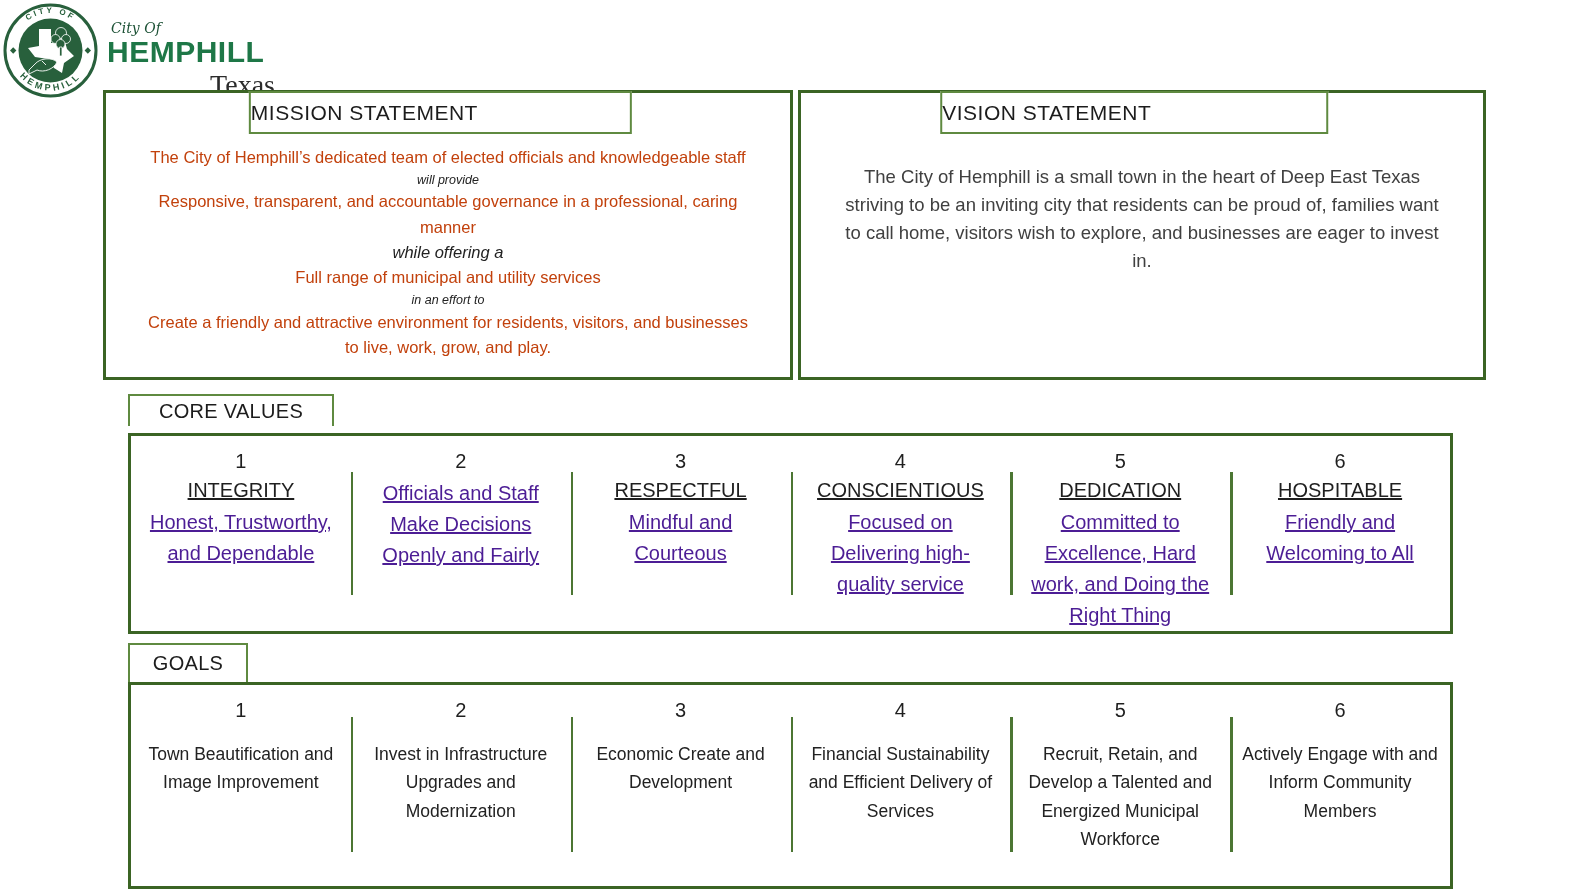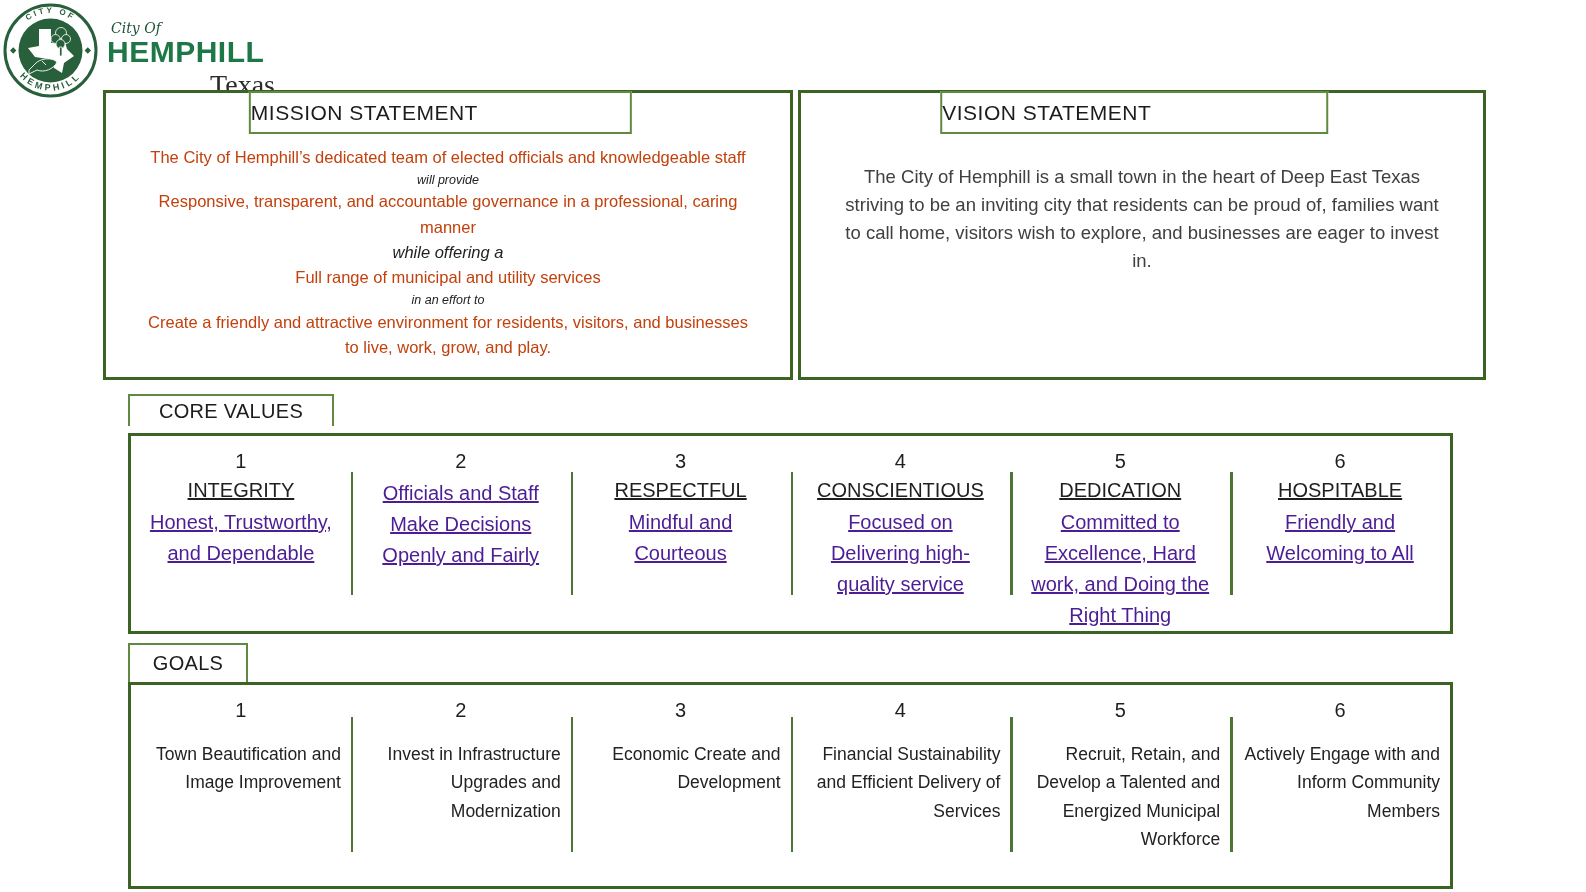--- a/index.html
+++ b/index.html
@@ -128,21 +128,20 @@
     margin: 4px auto 0 auto;
     max-width: 192px;
     text-decoration: underline;
   }
   .goal-desc {
     font-size: 17.5px;
     line-height: 1.62;
     color: #222;
     margin: 17px auto 0 auto;
     max-width: 200px;
-    text-align: right;
   }
 
   .divider {
     position: absolute;
     width: 2.5px;
     background: #4c7633;
   }
   .box-core .divider  { top: 36px; bottom: 36px; }
   .box-goals .divider { top: 32px; bottom: 34px; }
   .d1 { left: calc(100% * 1 / 6); }

